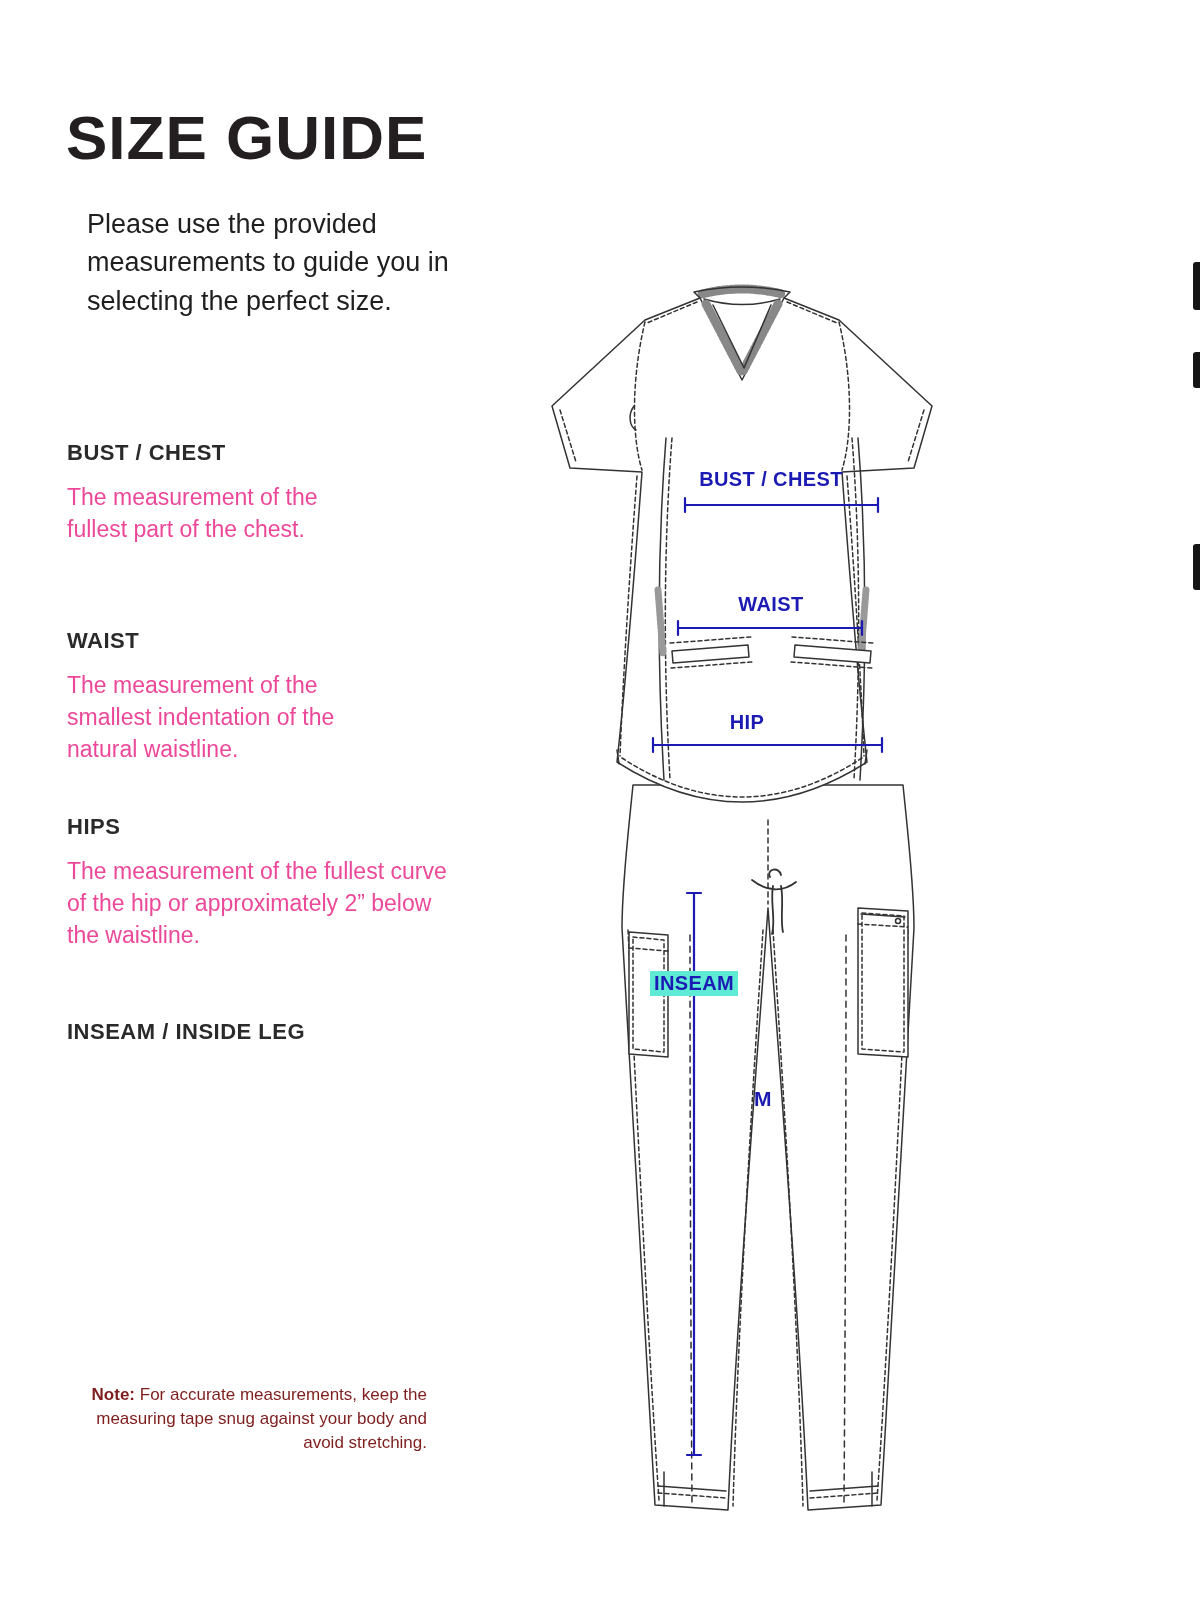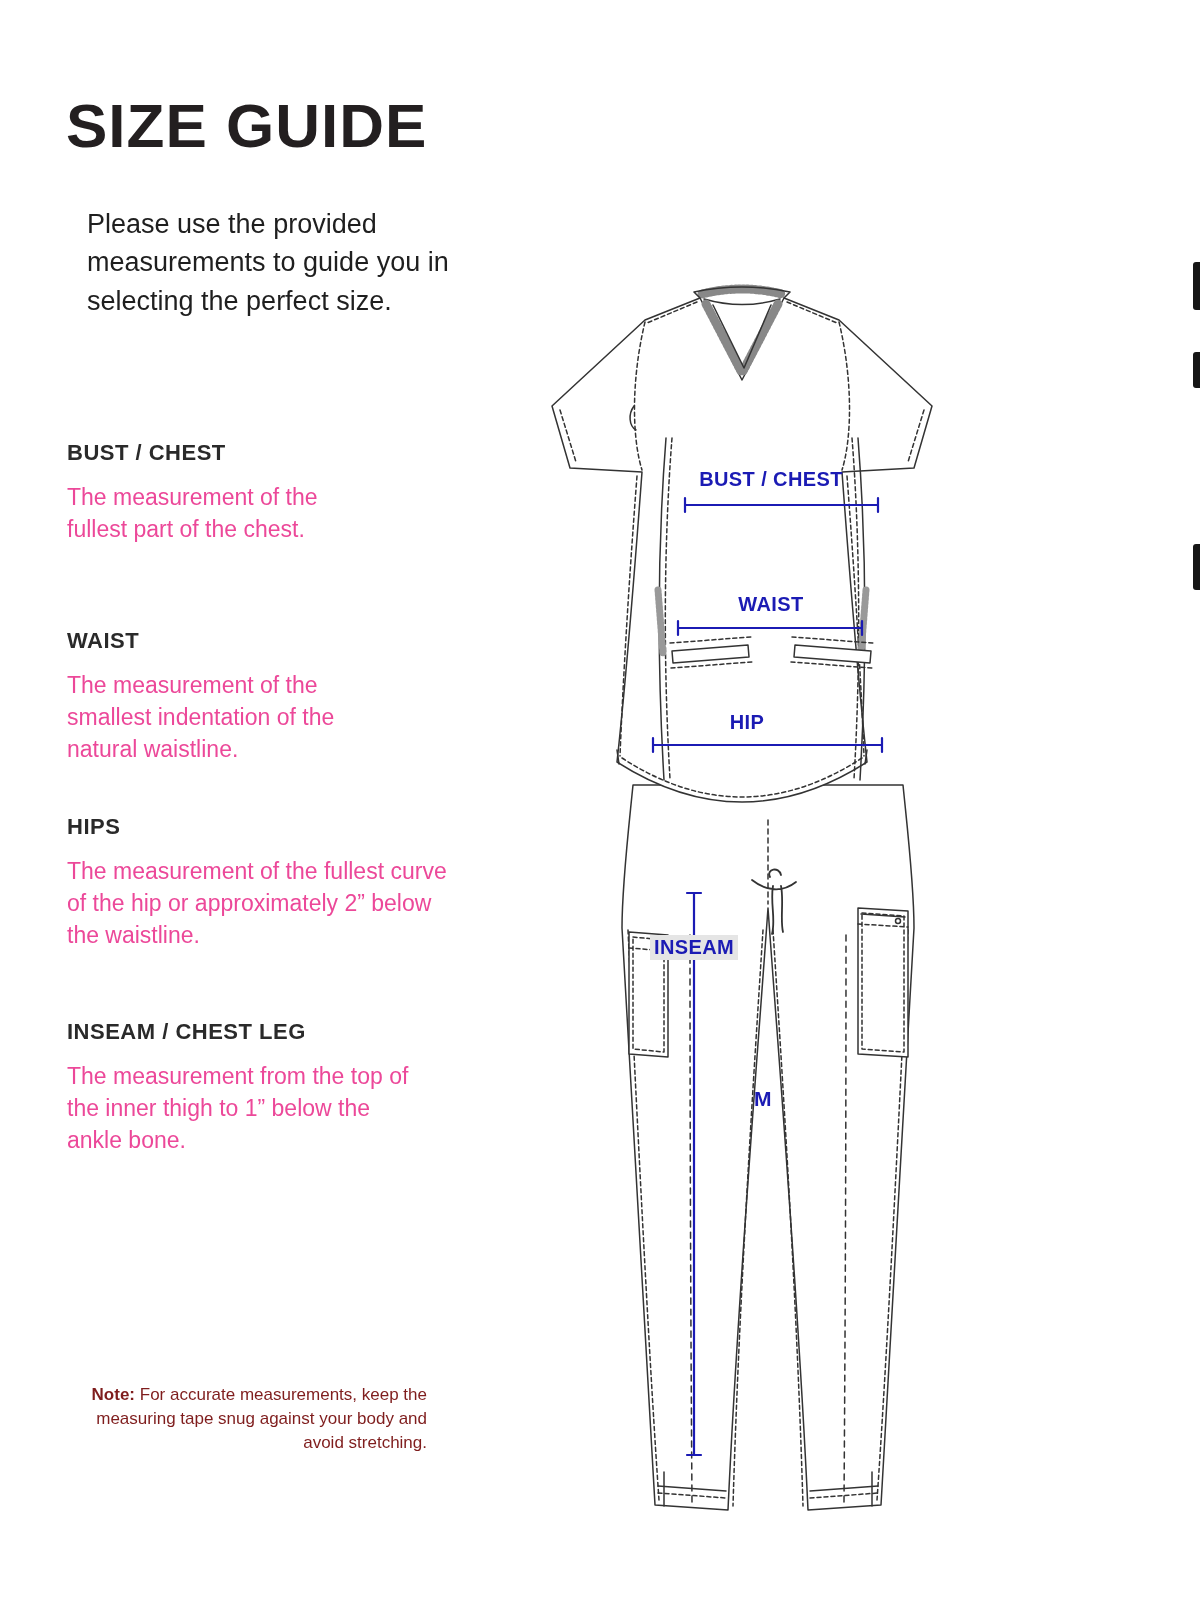--- a/index.html
+++ b/index.html
@@ -2,21 +2,21 @@
 <html><head>
 <meta charset="utf-8">
 <style>
   html,body{margin:0;padding:0;}
   body{
     width:1200px;height:1600px;position:relative;overflow:hidden;
     background:#ffffff;color:#222;
     font-family:"Liberation Sans", sans-serif;
   }
   .page-title{
-    position:absolute;left:66px;top:48px;
+    position:absolute;left:66px;top:60px;
     font-size:62px;font-weight:700;letter-spacing:1px;color:#231f20;
   }
   .intro{
     position:absolute;left:67px;top:178px;width:430px;
     font-size:27px;line-height:1.42;color:#1f1f1f;margin-left:20px;
   }
   .section{position:absolute;left:67px;}
   .section h3{
     margin:0 0 15px 0;font-size:22px;font-weight:700;
     letter-spacing:.5px;color:#2a2a2a;
@@ -33,21 +33,21 @@
   .note b{font-weight:700;}
   .diagram{position:absolute;left:530px;top:280px;width:460px;height:1260px;}
   .diagram svg{position:absolute;left:0;top:0;}
   .diag-label{
     position:absolute;color:#1b1bb4;font-weight:700;
     font-size:20px;letter-spacing:.4px;white-space:nowrap;
   }
   .lbl-bust{left:771px;top:468px;transform:translateX(-50%);}
   .lbl-waist{left:771px;top:593px;transform:translateX(-50%);}
   .lbl-hip{left:747px;top:711px;transform:translateX(-50%);}
-  .lbl-inseam{left:650px;top:935px;background:#e5e5e5;padding:1px 4px;}
+  .lbl-inseam{left:650px;top:971px;background:#5eead4;padding:1px 4px;}
   .lbl-size{left:754px;top:1087px;font-size:21px;}
   .edge-mark{
     position:absolute;right:0;width:7px;background:#161616;
     border-radius:3px 0 0 3px;
   }
   .em1{top:262px;height:48px;}
   .em2{top:352px;height:36px;}
   .em3{top:544px;height:46px;}
 </style>
 </head>
@@ -68,22 +68,21 @@
     <h3>WAIST</h3>
     <p>The measurement of the smallest indentation of the natural waistline.</p>
   </div>
 
   <div class="section sec-hips">
     <h3>HIPS</h3>
     <p>The measurement of the fullest curve of the hip or approximately 2” below the waistline.</p>
   </div>
 
   <div class="section sec-inseam">
-    <h3>INSEAM / CHEST LEG</h3>
-    <p>The measurement from the top of the inner thigh to 1” below the ankle bone.</p>
+    <h3>INSEAM / INSIDE LEG</h3>
   </div>
 
   <p class="note">
     <b>Note:</b>
     <span>For accurate measurements, keep the measuring tape snug against your body and avoid stretching.</span>
   </p>
 
   <div class="diagram">
     <svg width="460" height="1260" viewBox="0 0 460 1260" fill="none" stroke="#333" stroke-width="1.5" stroke-linejoin="round" stroke-linecap="round">
 

